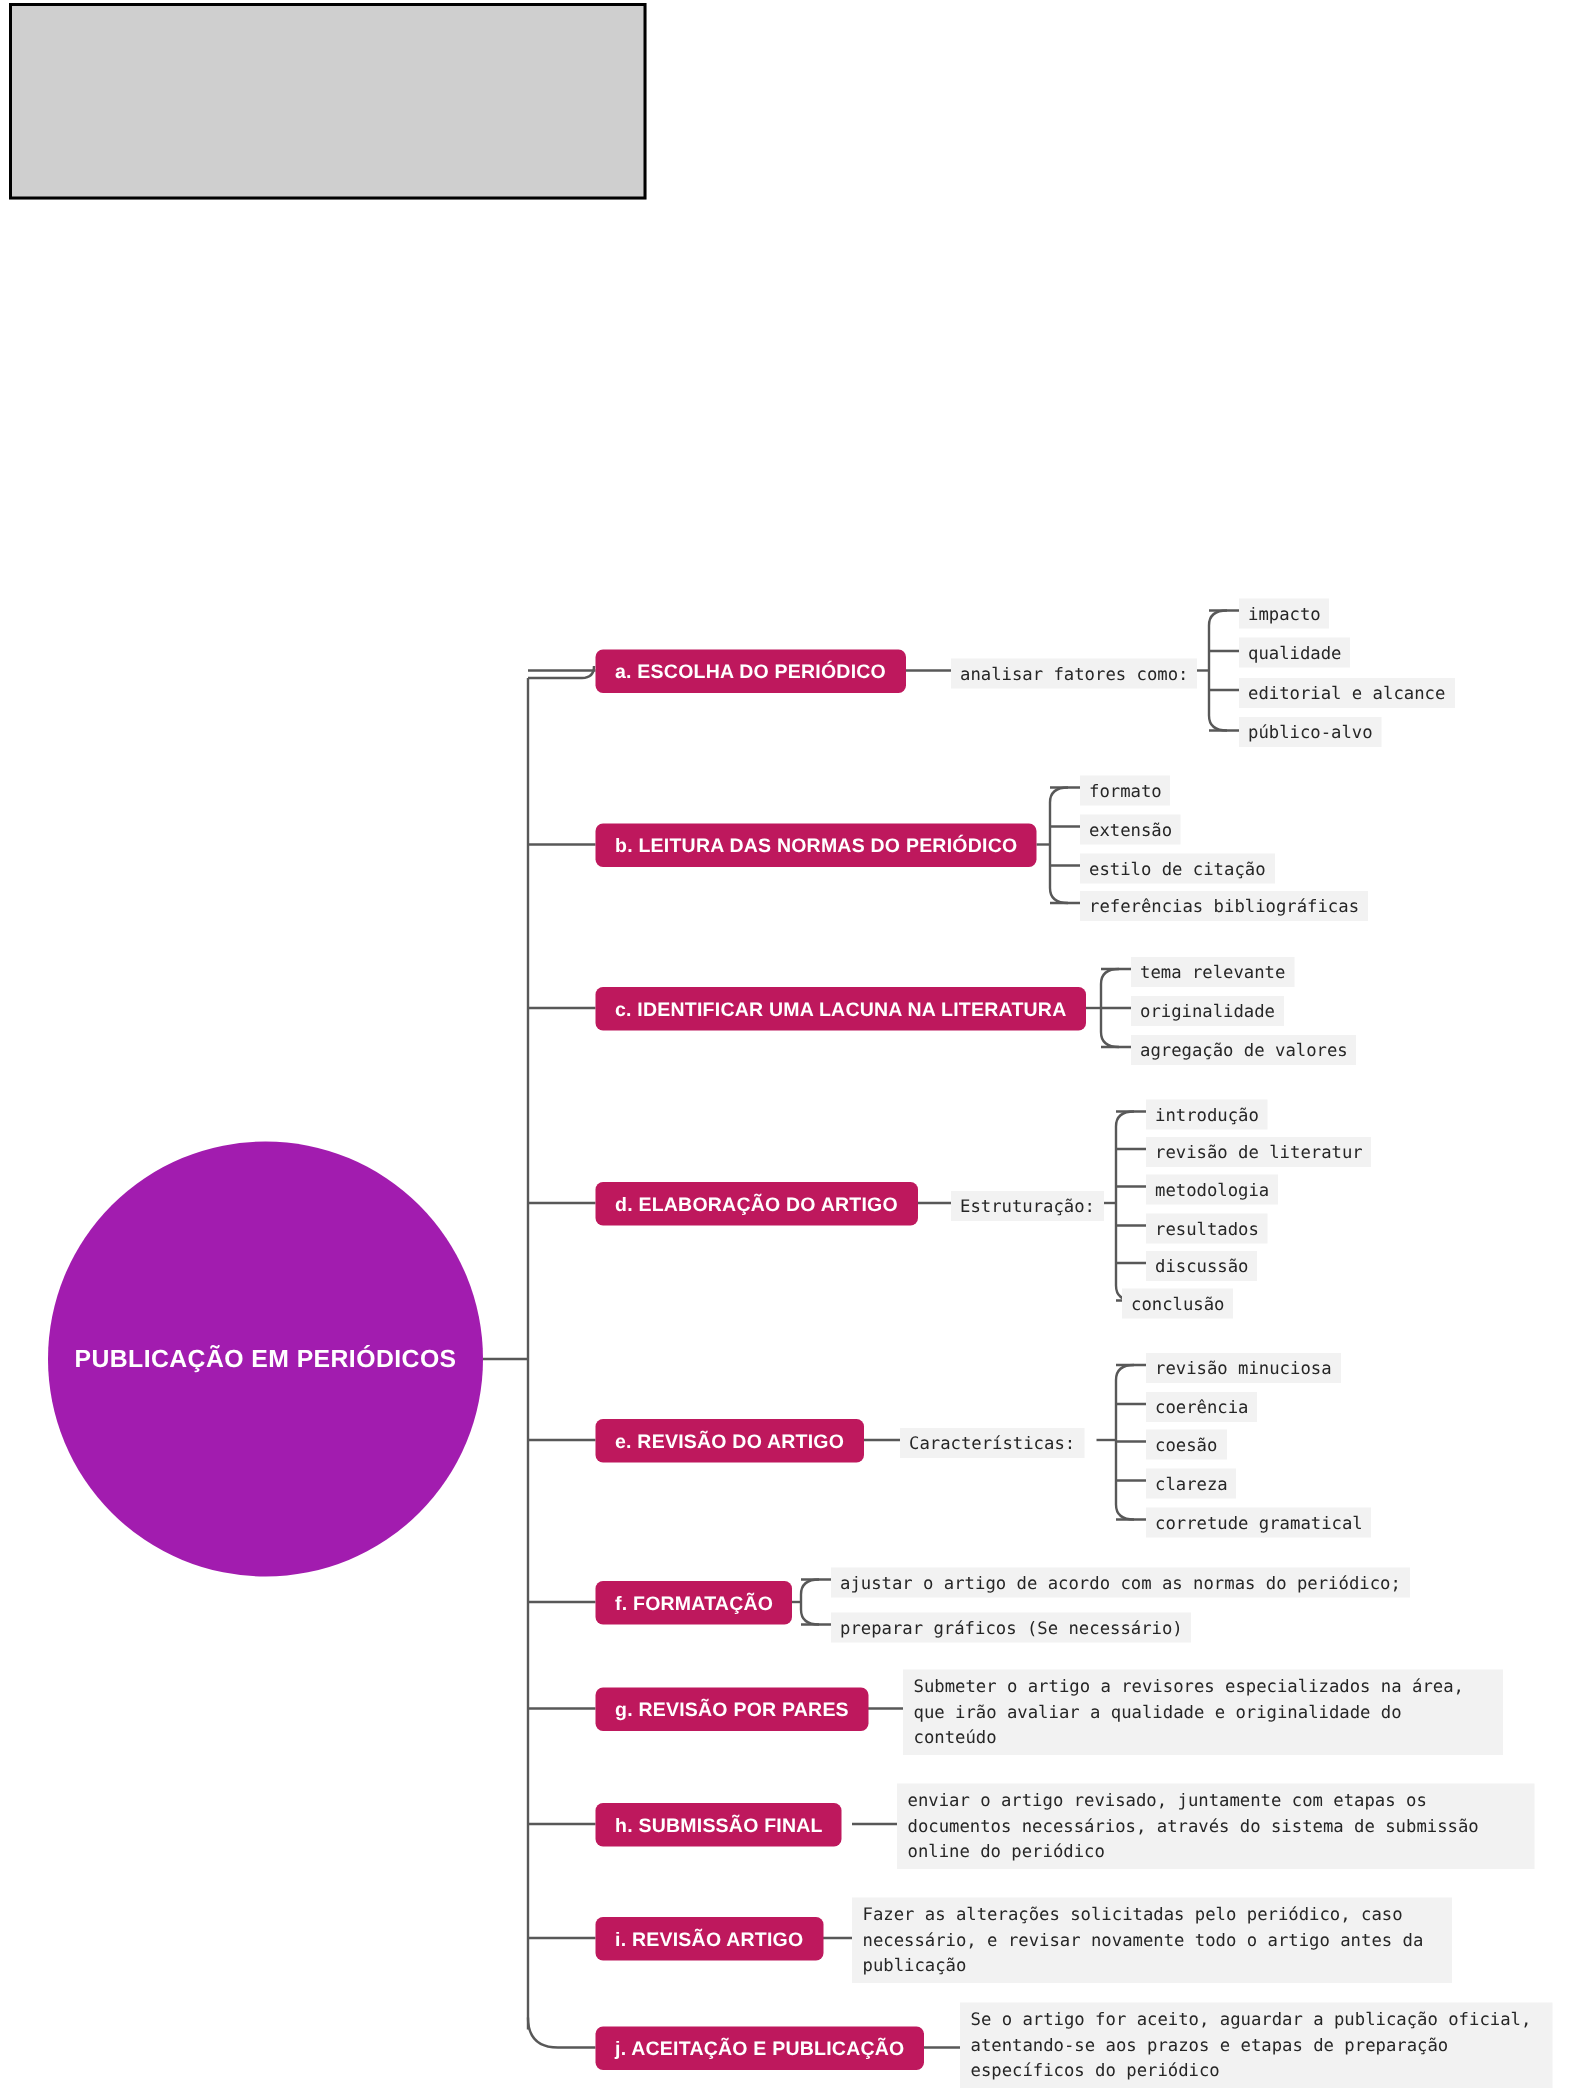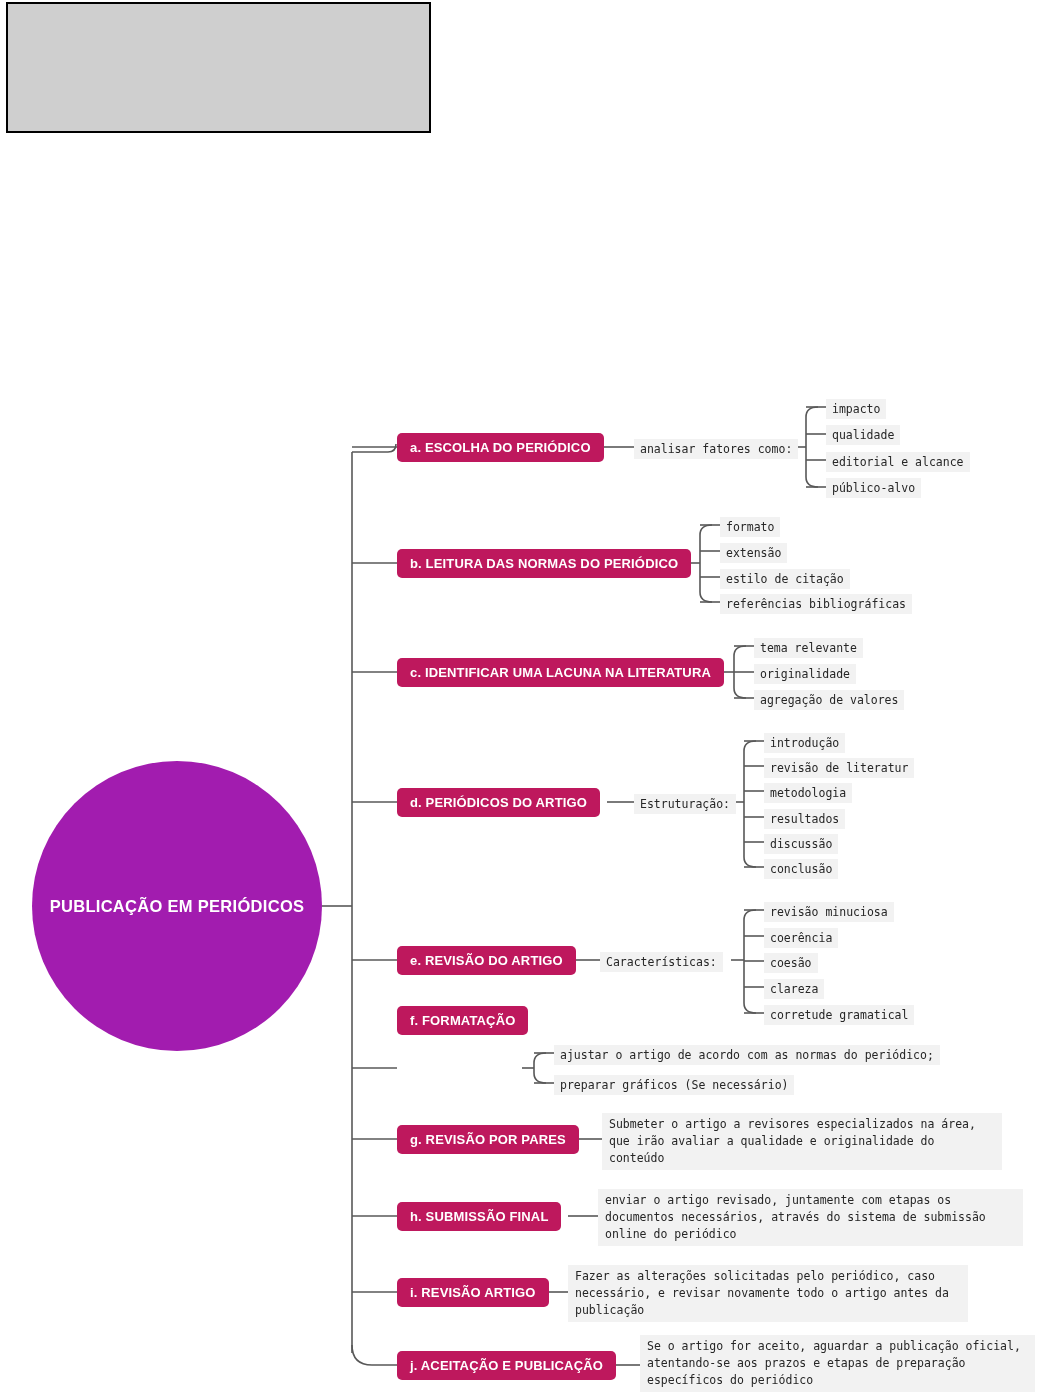--- a/index.html
+++ b/index.html
@@ -211,41 +211,41 @@
 <div class="chip" style="left:720px; top:594px;">referências bibliográficas</div>
 
 <div class="branch-box" style="left:397px; top:658px;">
   <span>c. IDENTIFICAR UMA LACUNA NA LITERATURA</span>
 </div>
 <div class="chip" style="left:754px; top:638px;">tema relevante</div>
 <div class="chip" style="left:754px; top:628px;margin-top:36px;">originalidade</div>
 <div class="chip" style="left:754px; top:690px;">agregação de valores</div>
 
 <div class="branch-box" style="left:397px; top:788px;">
-  <span>d. PERIÓDICOS DO ARTIGO</span>
+  <span>d. ELABORAÇÃO DO ARTIGO</span>
 </div>
 <div class="chip" style="left:634px; top:794px;">Estruturação:</div>
 <div class="chip" style="left:764px; top:733px;">introdução</div>
 <div class="chip" style="left:764px; top:758px;">revisão de literatur</div>
 <div class="chip" style="left:764px; top:783px;">metodologia</div>
 <div class="chip" style="left:764px; top:809px;">resultados</div>
 <div class="chip" style="left:764px; top:834px;">discussão</div>
-<div class="chip" style="left:764px; top:859px;">conclusão</div>
+<div class="chip" style="left:748px; top:859px;">conclusão</div>
 
 <div class="branch-box" style="left:397px; top:946px;">
   <span>e. REVISÃO DO ARTIGO</span>
 </div>
 <div class="chip" style="left:600px; top:952px;">Características:</div>
 <div class="chip" style="left:764px; top:902px;">revisão minuciosa</div>
 <div class="chip" style="left:764px; top:928px;">coerência</div>
 <div class="chip" style="left:764px; top:953px;">coesão</div>
 <div class="chip" style="left:764px; top:979px;">clareza</div>
 <div class="chip" style="left:764px; top:1005px;">corretude gramatical</div>
 
-<div class="branch-box" style="left:397px; top:1006px;">
+<div class="branch-box" style="left:397px; top:1054px;">
   <span>f. FORMATAÇÃO</span>
 </div>
 <div class="chip" style="left:554px; top:1045px;">ajustar o artigo de acordo com as normas do periódico;</div>
 <div class="chip" style="left:554px; top:1075px;">preparar gráficos (Se necessário)</div>
 
 <div class="branch-box" style="left:397px; top:1125px;">
   <span>g. REVISÃO POR PARES</span>
 </div>
 <div class="chip para" style="left:602px; top:1113px; width:400px;">Submeter o artigo a revisores especializados na área, que irão avaliar a qualidade e originalidade do conteúdo</div>
 

